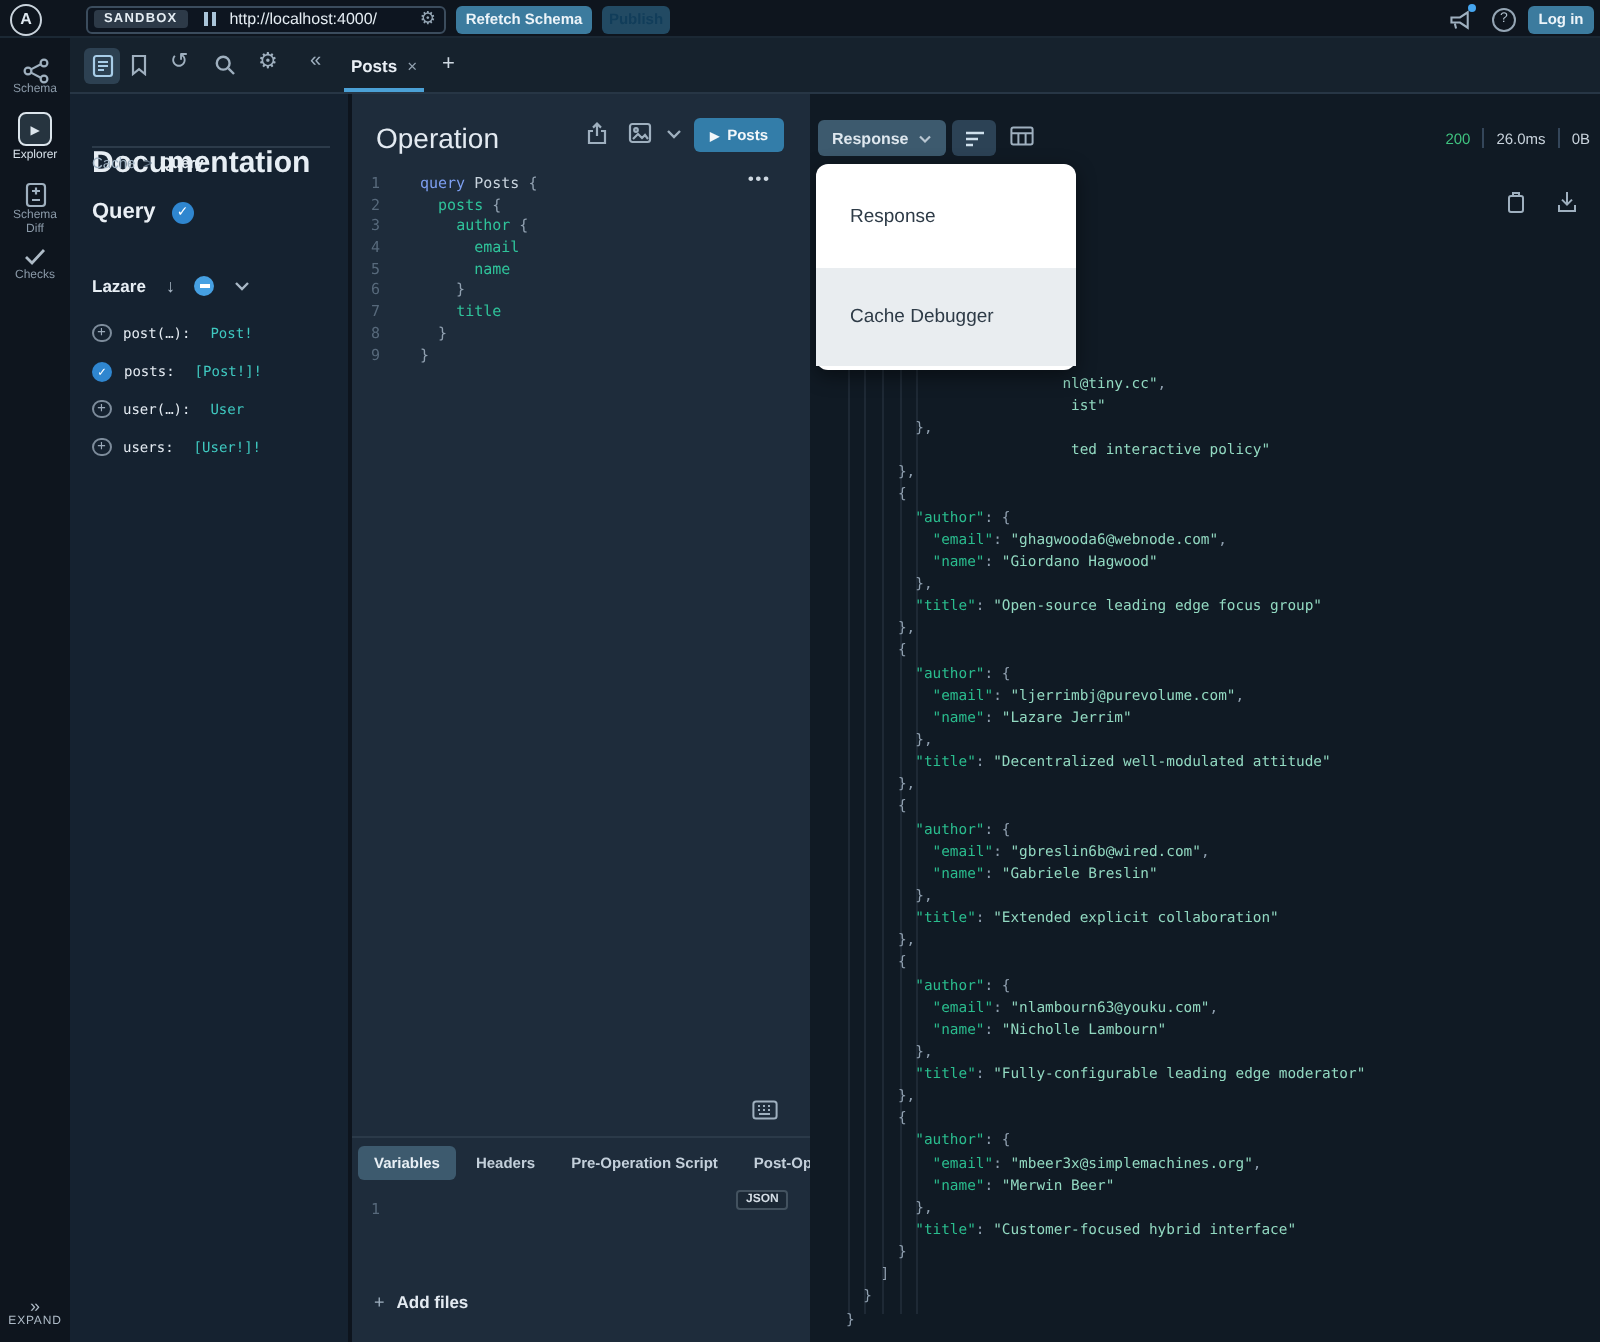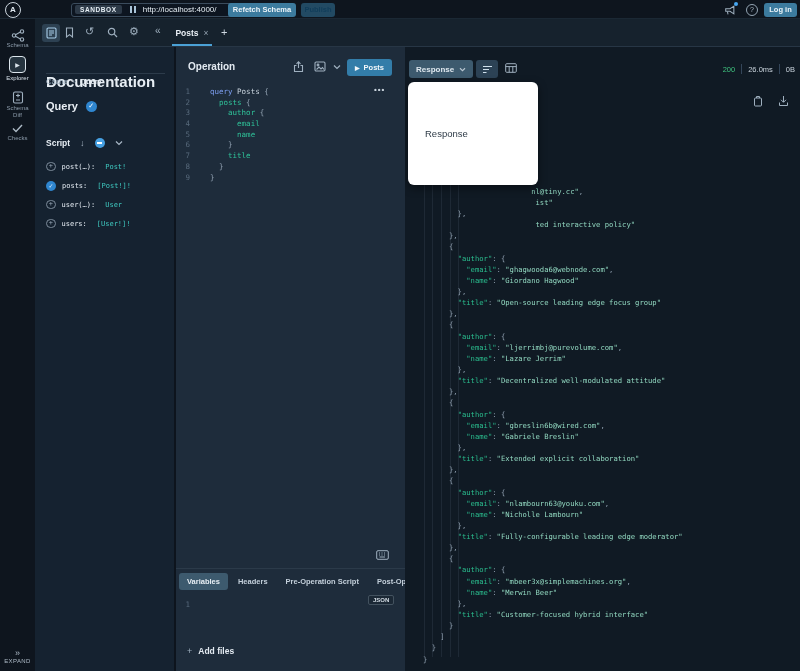--- a/index.html
+++ b/index.html
@@ -3,21 +3,21 @@
 <meta charset="utf-8">
 <style>
   * { margin:0; padding:0; box-sizing:border-box; }
   html,body { background:#0a0f16; }
   #app {
     position:relative; width:800px; height:671px; overflow:hidden;
     background:#0e151e; font-family:"Liberation Sans", sans-serif;
     -webkit-font-smoothing:antialiased; color:#e5edf3;
   }
   .abs { position:absolute; }
-  .flex { display:flex; align-items:center;margin-left:28px; }
+  .flex { display:flex; align-items:center; }
   .mono { font-family:"DejaVu Sans Mono", monospace; }
   svg { display:block; }
 
   
   #topbar { left:0; top:0; width:800px; height:19px; background:#0e151e; border-bottom:1px solid #1b2834; }
   #logo { left:5px; top:1.5px; width:16px; height:16px; border:1.3px solid #c9d3dc; border-radius:50%;
           display:flex; align-items:center; justify-content:center; font-size:8px; font-weight:bold; color:#dfe8f0; }
   #urlbox { left:43px; top:2.5px; width:180px; height:14px; background:#0d1520; border:1px solid #3b4c5d; border-radius:3px; }
   #sandbox-badge { margin-left:3px; padding:1px 5px; background:#2d3a48; border-radius:2px;
                    font-size:6.5px; font-weight:bold; letter-spacing:.6px; color:#e5edf3; }
@@ -80,21 +80,21 @@
   .field-row { display:flex; align-items:center; height:19px; gap:6px; }
   .add-circle { width:9.5px; height:9.5px; border:1px solid #7d8c9b; border-radius:50%; color:#9aa9b8;
                 font-size:7px; line-height:7.5px; text-align:center; flex:none; }
   .field-chk { width:10px; height:10px; border-radius:50%; background:#2f86cf; color:#fff; font-size:6.5px;
                display:flex; align-items:center; justify-content:center; flex:none; }
   .field-name { font-size:7px; color:#e4ebf2; white-space:pre; }
   .field-type { font-size:7px; color:#3fc9c0; margin-left:4px; white-space:pre; }
 
   
   #oppanel { left:176px; top:47px; width:229px; height:624px; background:#1e2c3b; overflow:hidden; }
-  #op-title { left:12px; top:14px; font-size:10px; font-weight:bold; color:#e3eaf1; }
+  #op-title { left:12px; top:14px; font-size:14px; font-weight:normal; color:#e3eaf1; }
   .op-ic { position:absolute; color:#9fb0bf; }
   #run-btn { left:171px; top:12px; width:45px; height:17px; background:#337da9; border-radius:3px;
              display:flex; align-items:center; justify-content:center; gap:4px;
              font-size:7.5px; font-weight:bold; color:#f2f7fa; }
   #run-btn .play { font-size:6px; }
   #editor-menu { left:198px; top:38px; font-size:8px; font-weight:bold; letter-spacing:1px; color:#cdd7e0; }
   #editor-lines { left:0; top:40px; width:229px; }
   .cline { display:flex; height:10.7px; line-height:10.7px; font-size:7.5px; }
   .cline .gut { width:20px; flex:none; text-align:right; padding-right:6px; color:#57697b; }
   .cline .code { padding-left:14px; white-space:pre; }
@@ -229,21 +229,21 @@
     <div id="doc-title" class="abs">Documentation</div>
     <div id="doc-divider" class="abs"></div>
     <div id="crumb" class="abs">
       <span>Cache</span><span class="sep">&gt;</span><span class="cur">Query</span>
     </div>
     <div id="type-title" class="abs">
       <span class="t">Query</span>
       <span class="chk-circle">✓</span>
     </div>
     <div id="fields-hd" class="abs">
-      <span class="t">Script</span>
+      <span class="t">Lazare</span>
       <span class="arr">↓</span>
       <span class="minus-circle"></span>
       <svg width="8" height="6" viewBox="0 0 8 6" fill="none" stroke="#a9b8c6" stroke-width="1.2">
           <path d="M1 1.5 L4 4.5 L7 1.5"></path>
         </svg>
     </div>
     <div id="doc-fields" class="abs mono">
         <div class="field-row">
           <span class="add-circle">+</span>
           <span class="field-name">post(…):</span>
@@ -439,16 +439,17 @@
         <div class="rline"><span class="tk-p">        },</span></div>
         <div class="rline"><span class="tk-p">        </span><span class="tk-k">"title"</span><span class="tk-p">: </span><span class="tk-v">"Customer-focused hybrid interface"</span></div>
         <div class="rline"><span class="tk-p">      }</span></div>
         <div class="rline"><span class="tk-p">    ]</span></div>
         <div class="rline"><span class="tk-p">  }</span></div>
         <div class="rline"><span class="tk-p">}</span></div>
       </div>
 
     <div id="viewmenu" class="abs">
         <div class="menu-item">Response</div>
+        <div class="menu-item active">Cache Debugger</div>
       </div>
   </div>
 
 </div>
 
 </body></html>

